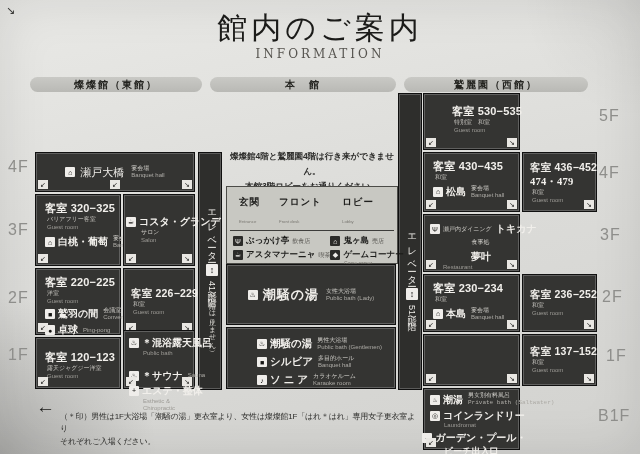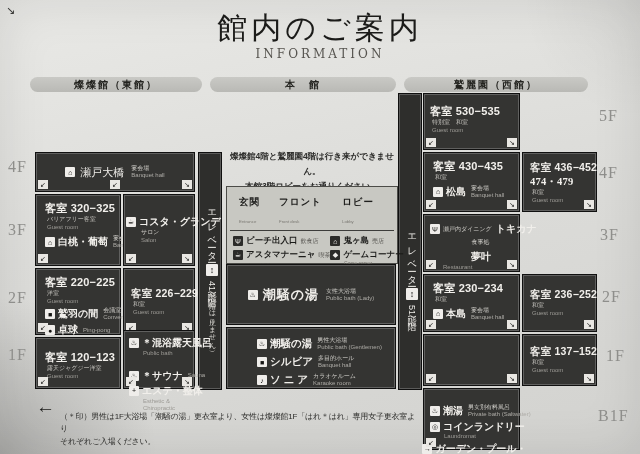--- a/index.html
+++ b/index.html
@@ -11,21 +11,21 @@
       linear-gradient(168deg,#e9e9e6 0%,#dddddA 45%,#d2d2cf 100%);
     box-shadow:inset 0 0 50px rgba(0,0,0,.10);}
   .abs{position:absolute;}
   .title{left:0;top:8px;width:100%;text-align:center;font-family:"DejaVu Serif","Liberation Serif",serif;
     font-size:30px;color:#1b1b19;letter-spacing:4px;}
   .subtitle{left:0;top:47px;width:100%;text-align:center;font-family:"DejaVu Serif","Liberation Serif",serif;
     font-size:12px;color:#56544f;letter-spacing:3px;}
   .scan-mark{left:6px;top:4px;font-size:11px;color:#3a3a38;}
   .pill{height:15px;border-radius:8px;background:linear-gradient(#c9c9c5,#b9b9b5);
     color:#23231f;font-size:10px;font-weight:bold;text-align:center;line-height:15px;letter-spacing:2px;}
-  .flab{font-family:Liberation Serif, serif;font-size:16px;color:#8e8e8b;letter-spacing:1px;}
+  .flab{font-family:Liberation Sans, sans-serif;font-size:16px;color:#8e8e8b;letter-spacing:1px;}
   .blk{background:#343432;border:1px solid #101010;box-shadow:inset 0 0 0 1px rgba(255,255,255,.22);
     color:#efede9;box-sizing:border-box;}
   .blk-light{background:#c8c8c2;border:1px solid #4c4c48;box-shadow:none;color:#1d1d1b;}
   .pad{padding:6px 4px 2px 9px;}
   .rt{font-size:11px;font-weight:bold;letter-spacing:.2px;color:#f1efeb;white-space:nowrap;}
   .rt2{font-family:Liberation Serif, serif;}
   .s6{font-size:6px;color:#c9c7c2;line-height:1.25;margin-left:2px;}
   .s6d{font-size:6px;color:#9d9b96;line-height:1.25;margin-left:2px;}
   .fac{display:flex;align-items:center;gap:3px;margin-top:4px;white-space:nowrap;}
   .fac .nm{font-weight:bold;font-size:10px;color:#f1efeb;}
@@ -213,21 +213,21 @@
     <div class="lobby-hdr">
       <span><span class="lh-jp">玄関</span><span class="lh-en">Entrance</span></span>
       <span><span class="lh-jp">フロント</span><span class="lh-en">Front desk</span></span>
       <span><span class="lh-jp">ロビー</span><span class="lh-en">Lobby</span></span>
     </div>
     <div class="lobby-cols">
       <div class="lcol">
         <div class="litem">
           <div class="fac">
               <span class="ic ic-d">Ψ</span>
-              <span class="nm">ビーチ出入口</span>
+              <span class="nm">ぶっかけ亭</span>
               <span class="tg">飲食店</span>
             </div>
         </div>
         <div class="litem">
           <div class="fac">
               <span class="ic ic-d">☕</span>
               <span class="nm">アスタマナーニャ</span>
               <span class="tg">喫茶</span>
             </div>
         </div>
@@ -292,21 +292,21 @@
         <span class="nm">ソ ニ ア</span>
         <span class="tags">
             <span class="tg">カラオケルーム</span>
             <span class="en">Karaoke room</span>
           </span>
       </div>
     </div>
   </div>
 
   <div class="abs blk" style="left:423px;top:93px;width:97px;height:57px;">
-    <div style="padding:10px 0 0 6px;">
+    <div style="padding:10px 0 0 28px;">
       <div class="rt">客室 530−535</div>
       <div class="s6">特別室　和室</div>
       <div class="s6d">Guest room</div>
     </div>
     <span class="st bl">↙</span>
     <span class="st br">↘</span>
   </div>
 
   <div class="abs blk pad" style="left:423px;top:152px;width:97px;height:60px;">
     <div class="rt">客室 430−435</div>
@@ -384,21 +384,21 @@
     <div style="padding:10px 0 0 7px;">
       <div class="rt" style="font-size:10.5px;">客室 137−152</div>
       <div class="s6">和室</div>
       <div class="s6d">Guest room</div>
     </div>
     <span class="st br">↘</span>
   </div>
 
   <div class="abs blk" style="left:423px;top:388px;width:97px;height:62px;">
     <div style="padding:3px 0 0 6px;">
-      <div class="fac" style="margin-top:12px;">
+      <div class="fac" style="margin-top:1px;font-family:Liberation Mono, monospace;">
         <span class="ic">♨</span>
         <span class="nm nm-sm">潮湯</span>
         <span class="tags">
             <span class="tg">男女別有料風呂</span>
             <span class="en">Private bath (Saltwater)</span>
           </span>
       </div>
       <div class="fac" style="margin-top:2px;">
         <span class="ic">◎</span>
         <span class="nm nm-sm">コインランドリー</span>

